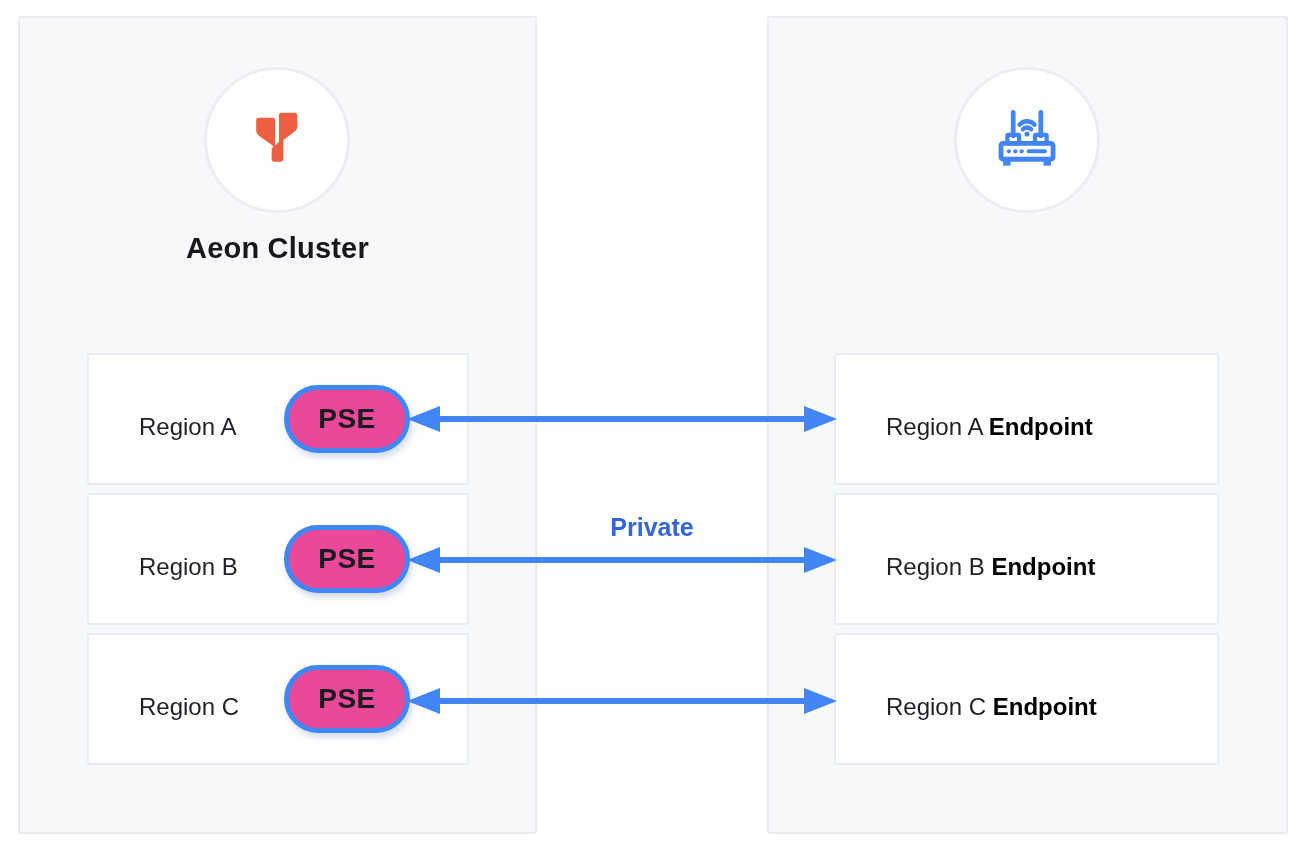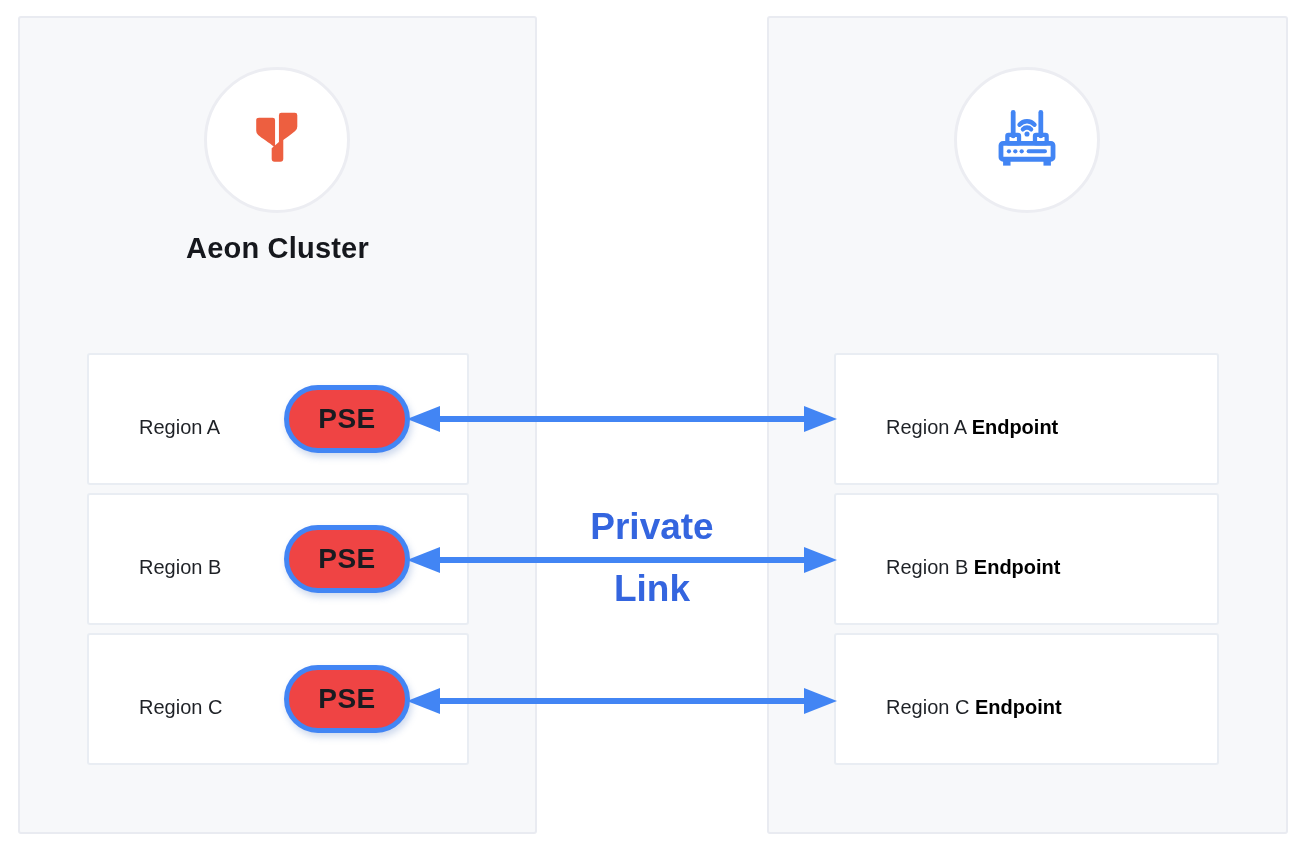--- a/index.html
+++ b/index.html
@@ -26,34 +26,34 @@
   }
   .title-left{left:18px;}
   .title-right{left:767px;width:521px;}
   .region-box{
     position:absolute;width:382px;height:132px;background:#ffffff;
     border:2px solid #E9EDF3;border-radius:3px;box-sizing:border-box;
   }
   .region-box.rb-right{width:385px;}
   .region-label{
     position:absolute;left:50px;top:0;height:144px;display:flex;align-items:center;
-    font-size:20px;color:#1E2126;white-space:pre;
+    font-size:24px;color:#1E2126;white-space:pre;
   }
   .region-label b{font-weight:bold;color:#000000;}
   .pse-pill{
     position:absolute;left:195px;top:30px;width:126px;height:68px;
-    background:#ef4444;border:5px solid #4285F4;border-radius:40px;
+    background:#ec4899;border:5px solid #4285F4;border-radius:40px;
     box-sizing:border-box;display:flex;align-items:center;justify-content:center;
     font-size:28px;font-weight:bold;color:#181B20;letter-spacing:0.5px;
     box-shadow:2px 4px 7px rgba(80,120,190,0.28);
   }
   .arrow-svg{position:absolute;left:404px;width:436px;height:32px;}
   .pl-label{
     position:absolute;left:537px;width:230px;text-align:center;
-    font-size:37px;font-weight:bold;color:#3465DF;line-height:36px;
+    font-size:25px;font-weight:bold;color:#3465DF;line-height:36px;
   }
   .pl-line1{top:509px;}
   .pl-line2{top:571px;}
 </style>
 </head>
 <body>
 
 <div class="canvas">
 
   <div class="panel left"></div>
@@ -126,15 +126,14 @@
     <polygon points="3,16 36,3 36,29" fill="#4285F4"></polygon>
     <polygon points="433,16 400,3 400,29" fill="#4285F4"></polygon>
   </svg>
   <svg class="arrow-svg" style="top:685px;" viewBox="0 0 436 32" xmlns="http://www.w3.org/2000/svg">
     <line x1="28" y1="16" x2="408" y2="16" stroke="#4285F4" stroke-width="6"></line>
     <polygon points="3,16 36,3 36,29" fill="#4285F4"></polygon>
     <polygon points="433,16 400,3 400,29" fill="#4285F4"></polygon>
   </svg>
 
   <div class="pl-label pl-line1">Private</div>
-  <div class="pl-label pl-line2">Link</div>
 
 </div>
 
 </body></html>

